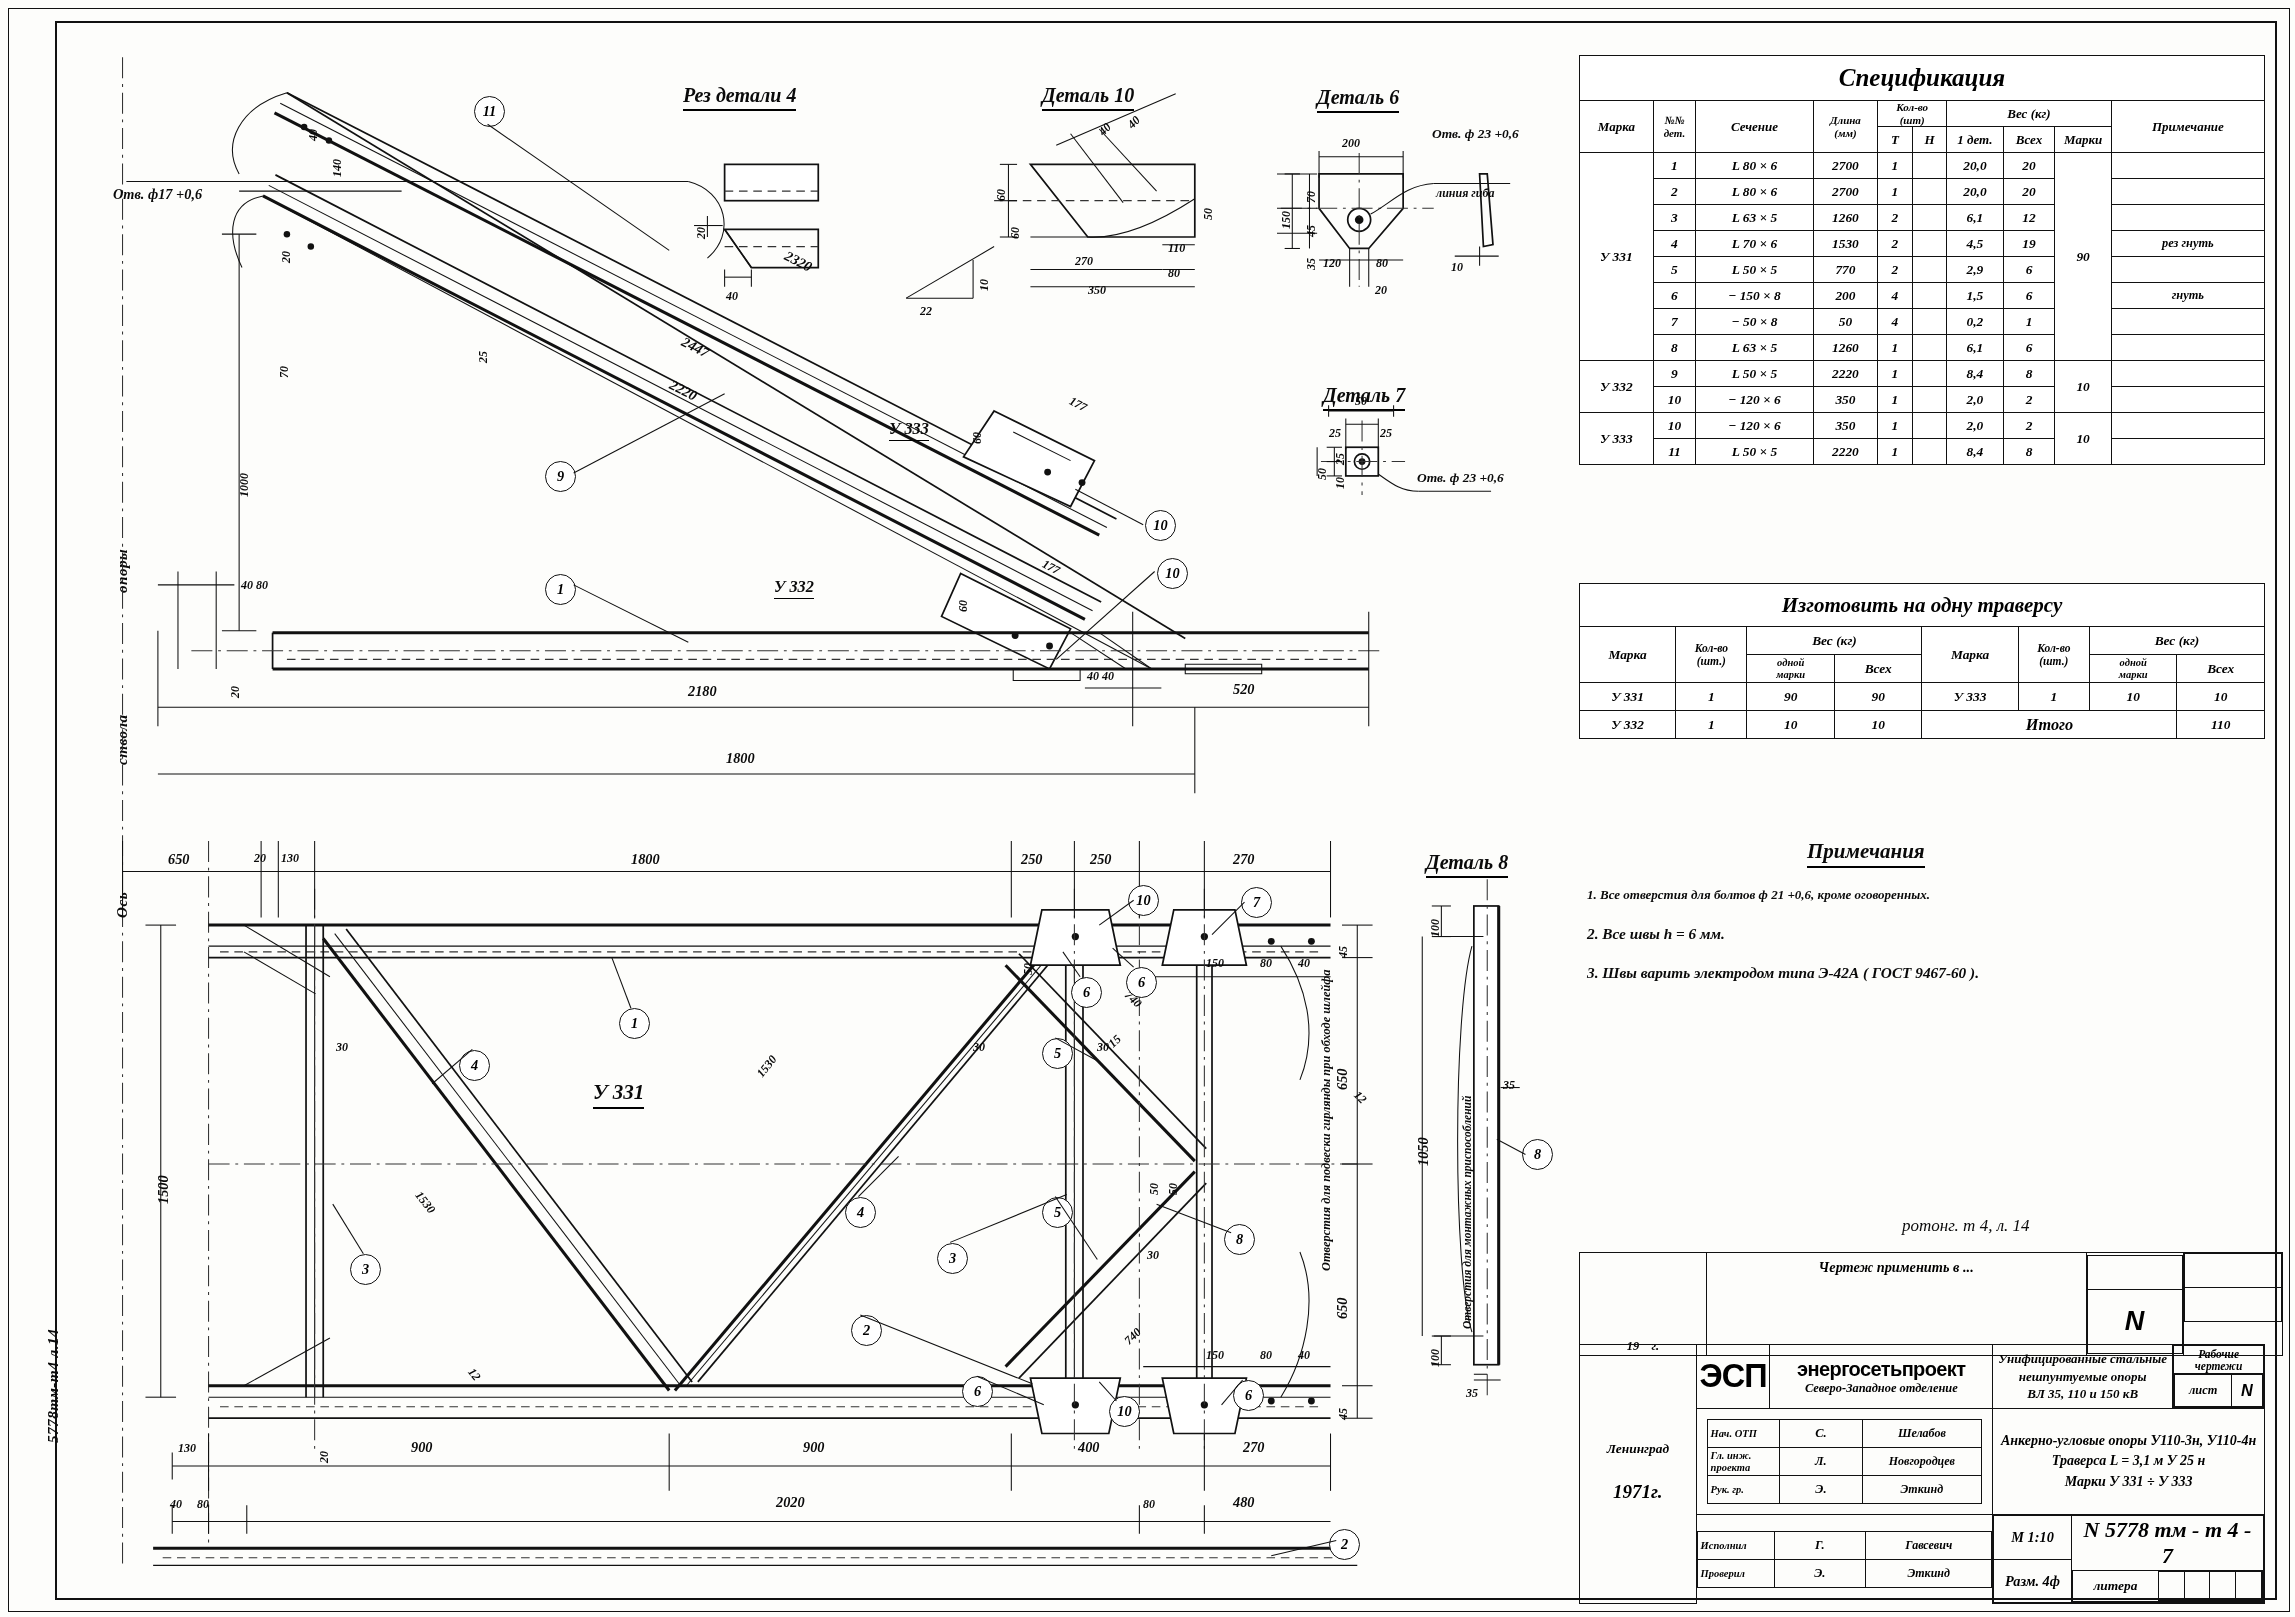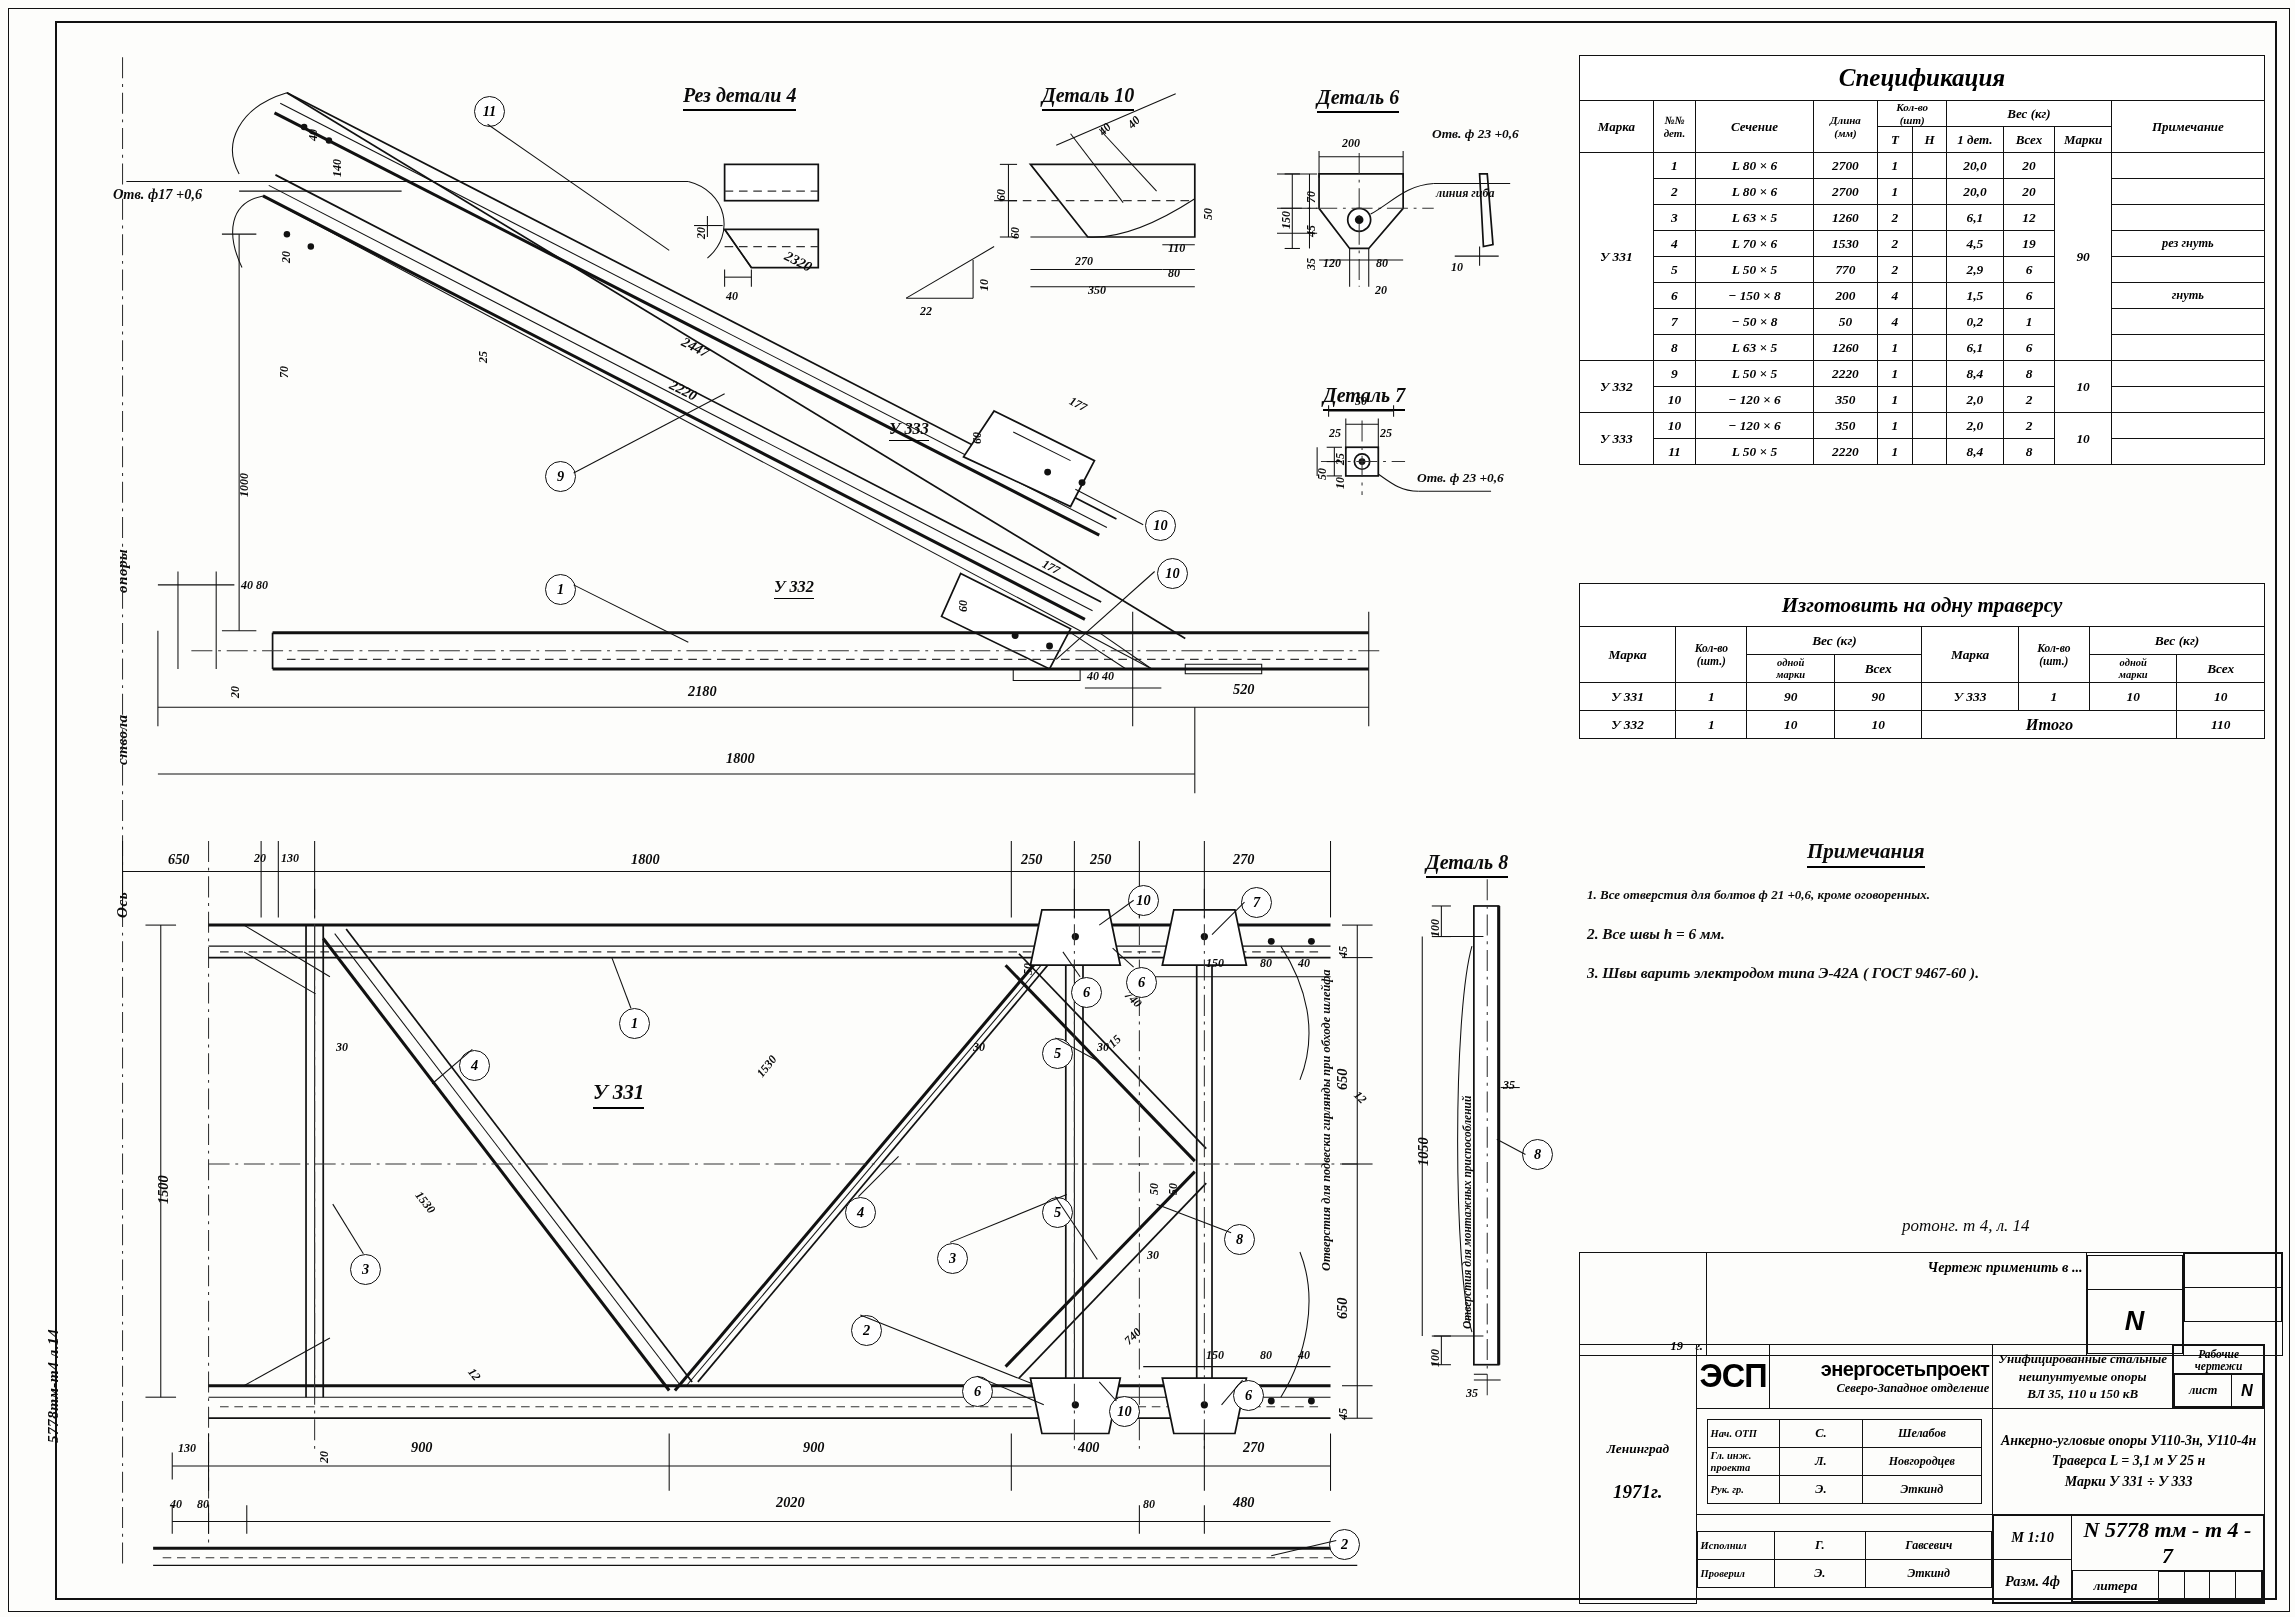--- a/index.html
+++ b/index.html
@@ -32,21 +32,21 @@
   .spec .hd{font-size:13px;}
   .mk{font-size:14.3px;}
 
   .mini td,.mini th{font-size:13.4px;height:27px;}
 
   
   .tb{position:absolute;border-collapse:collapse;}
   .tb td{border:1.4px solid #111;font-family:"Liberation Serif",serif;font-style:italic;
          font-weight:700;font-size:12.4px;padding:1px 2.9px;vertical-align:middle;}
   .tb td.c{text-align:center;}
-  .tb td.l{text-align:right;}
+  .tb td.l{text-align:center;}
 
   .esp{font-family:"Liberation Sans",sans-serif;font-weight:700;font-style:normal;font-size:32.5px;letter-spacing:-1px;}
   .espn{font-family:"Liberation Sans",sans-serif;font-weight:700;font-style:normal;font-size:20px;letter-spacing:-0.6px;}
   svg{position:absolute;left:0;top:0;overflow:visible;}
   .stroke{fill:none;stroke:#111;stroke-width:1.8;}
   .stroke-t{fill:none;stroke:#111;stroke-width:1.1;}
   .stroke-h{fill:none;stroke:#111;stroke-width:3.2;}
   .fillw{fill:#fff;stroke:#111;stroke-width:1.8;}
   .fillk{fill:#111;}
   .cl{fill:none;stroke:#333;stroke-width:1.1;stroke-dasharray:22 6 3 6;}

